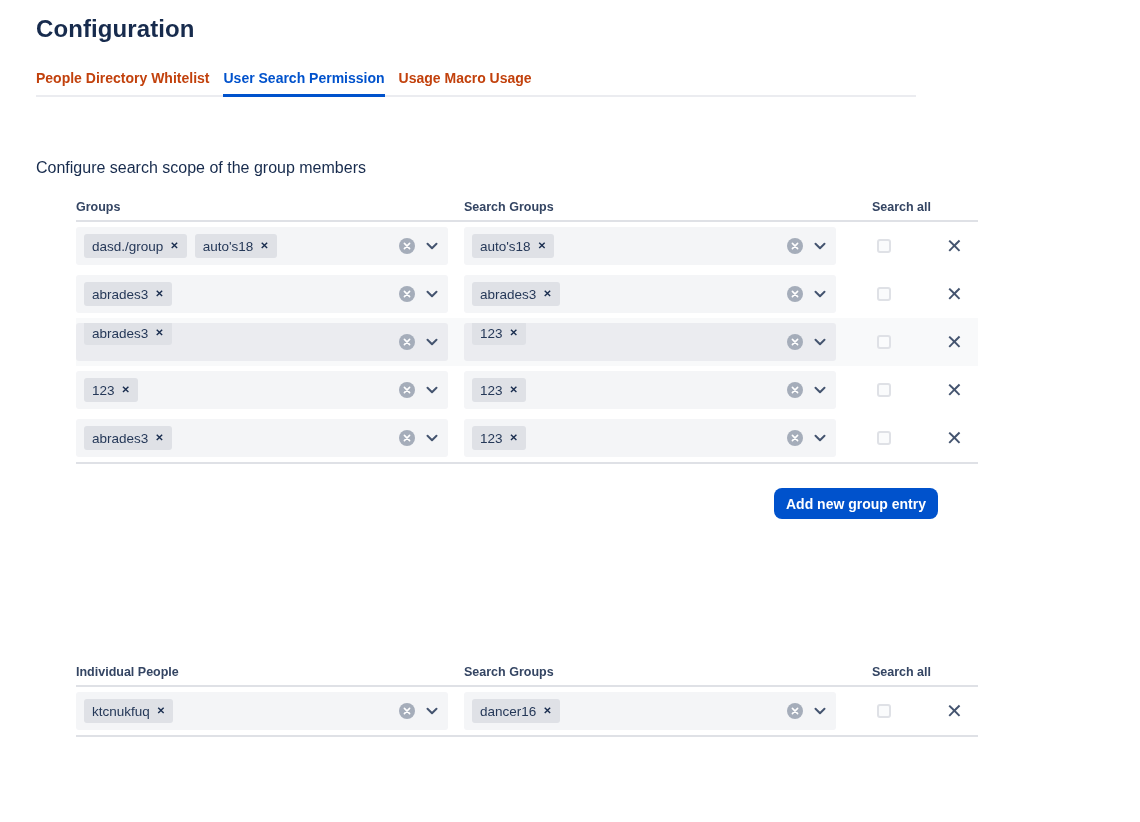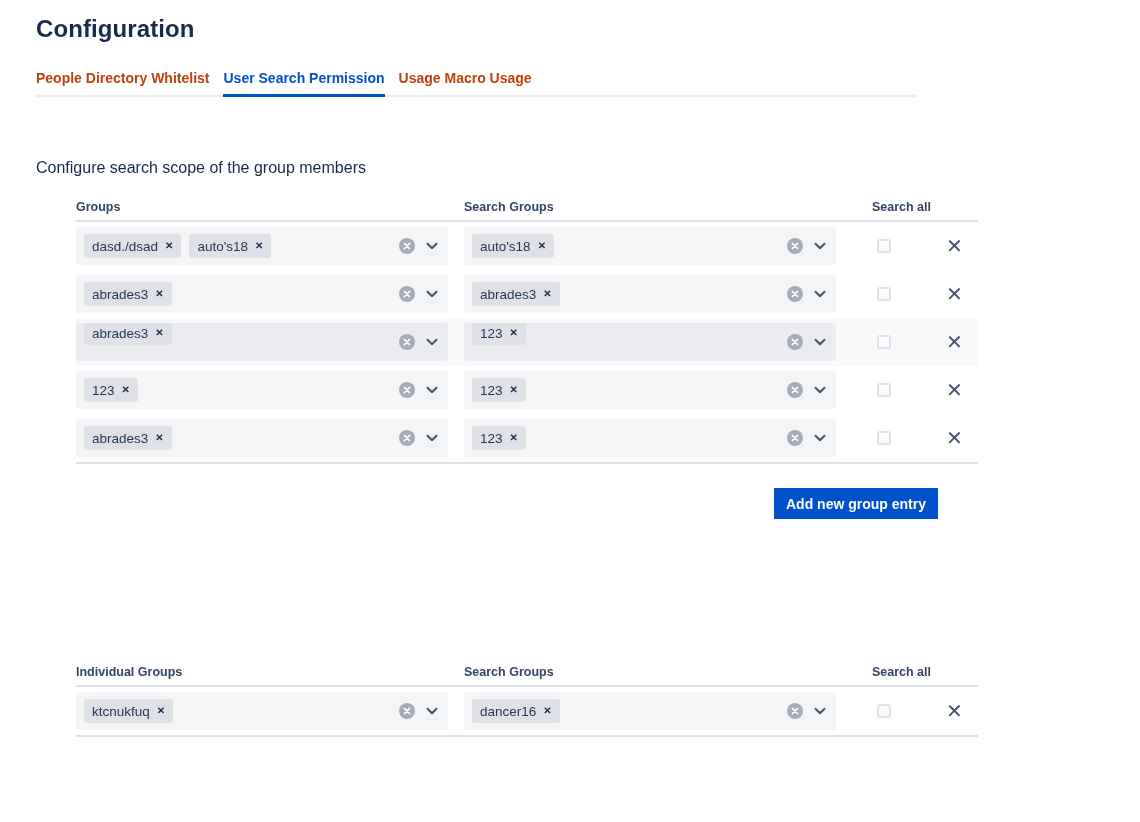--- a/index.html
+++ b/index.html
@@ -154,21 +154,21 @@
     display: flex;
     justify-content: flex-end;
     width: 902px;
   }
   .btn-primary {
     height: 31px;
     padding: 6px 12px;
     background: var(--accent, #0052CC);
     color: #fff;
     border: none;
-    border-radius: 0;
+    border-radius: 8px;
     font-family: "Liberation Sans", sans-serif;
     font-size: 14px;
     font-weight: 700;
     cursor: pointer;
   }
 </style>
 </head>
 <body>
 
 <div class="page">
@@ -191,21 +191,21 @@
         <div class="th th-c1">Groups</div>
         <div class="th th-c2">Search Groups</div>
         <div class="th th-c3">Search all</div>
         <div class="th th-c4"></div>
       </div>
       <div class="tbody" id="groups-tbody">
   <div class="trow">
     <div class="select sel-c1">
       <div class="chips">
   <span class="chip">
-    <span class="chip-label">dasd./dsad</span>
+    <span class="chip-label">dasd./group</span>
     <span class="chip-remove">✕</span>
   </span>
 
   <span class="chip">
     <span class="chip-label">auto's18</span>
     <span class="chip-remove">✕</span>
   </span>
 </div>
       <span class="sel-icons">
         <span class="clear">
@@ -457,21 +457,21 @@
     </div>
 
     <div class="actions">
       <button class="btn-primary">Add new group entry</button>
     </div>
   </section>
 
   <section class="section section-individual">
     <div class="table">
       <div class="thead">
-        <div class="th th-c1">Individual Groups</div>
+        <div class="th th-c1">Individual People</div>
         <div class="th th-c2">Search Groups</div>
         <div class="th th-c3">Search all</div>
         <div class="th th-c4"></div>
       </div>
       <div class="tbody" id="individual-tbody">
   <div class="trow">
     <div class="select sel-c1">
       <div class="chips">
   <span class="chip">
     <span class="chip-label">ktcnukfuq</span>

